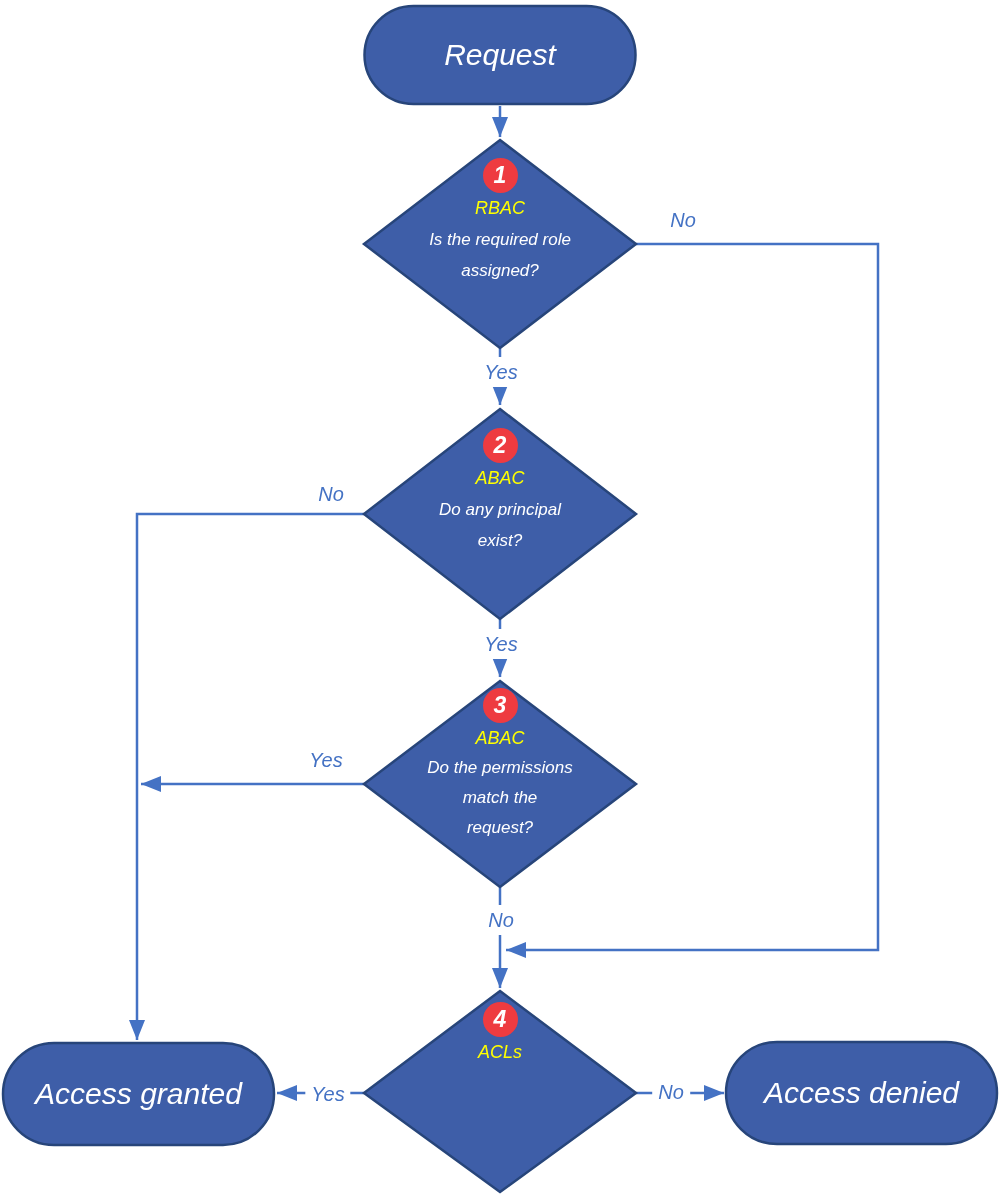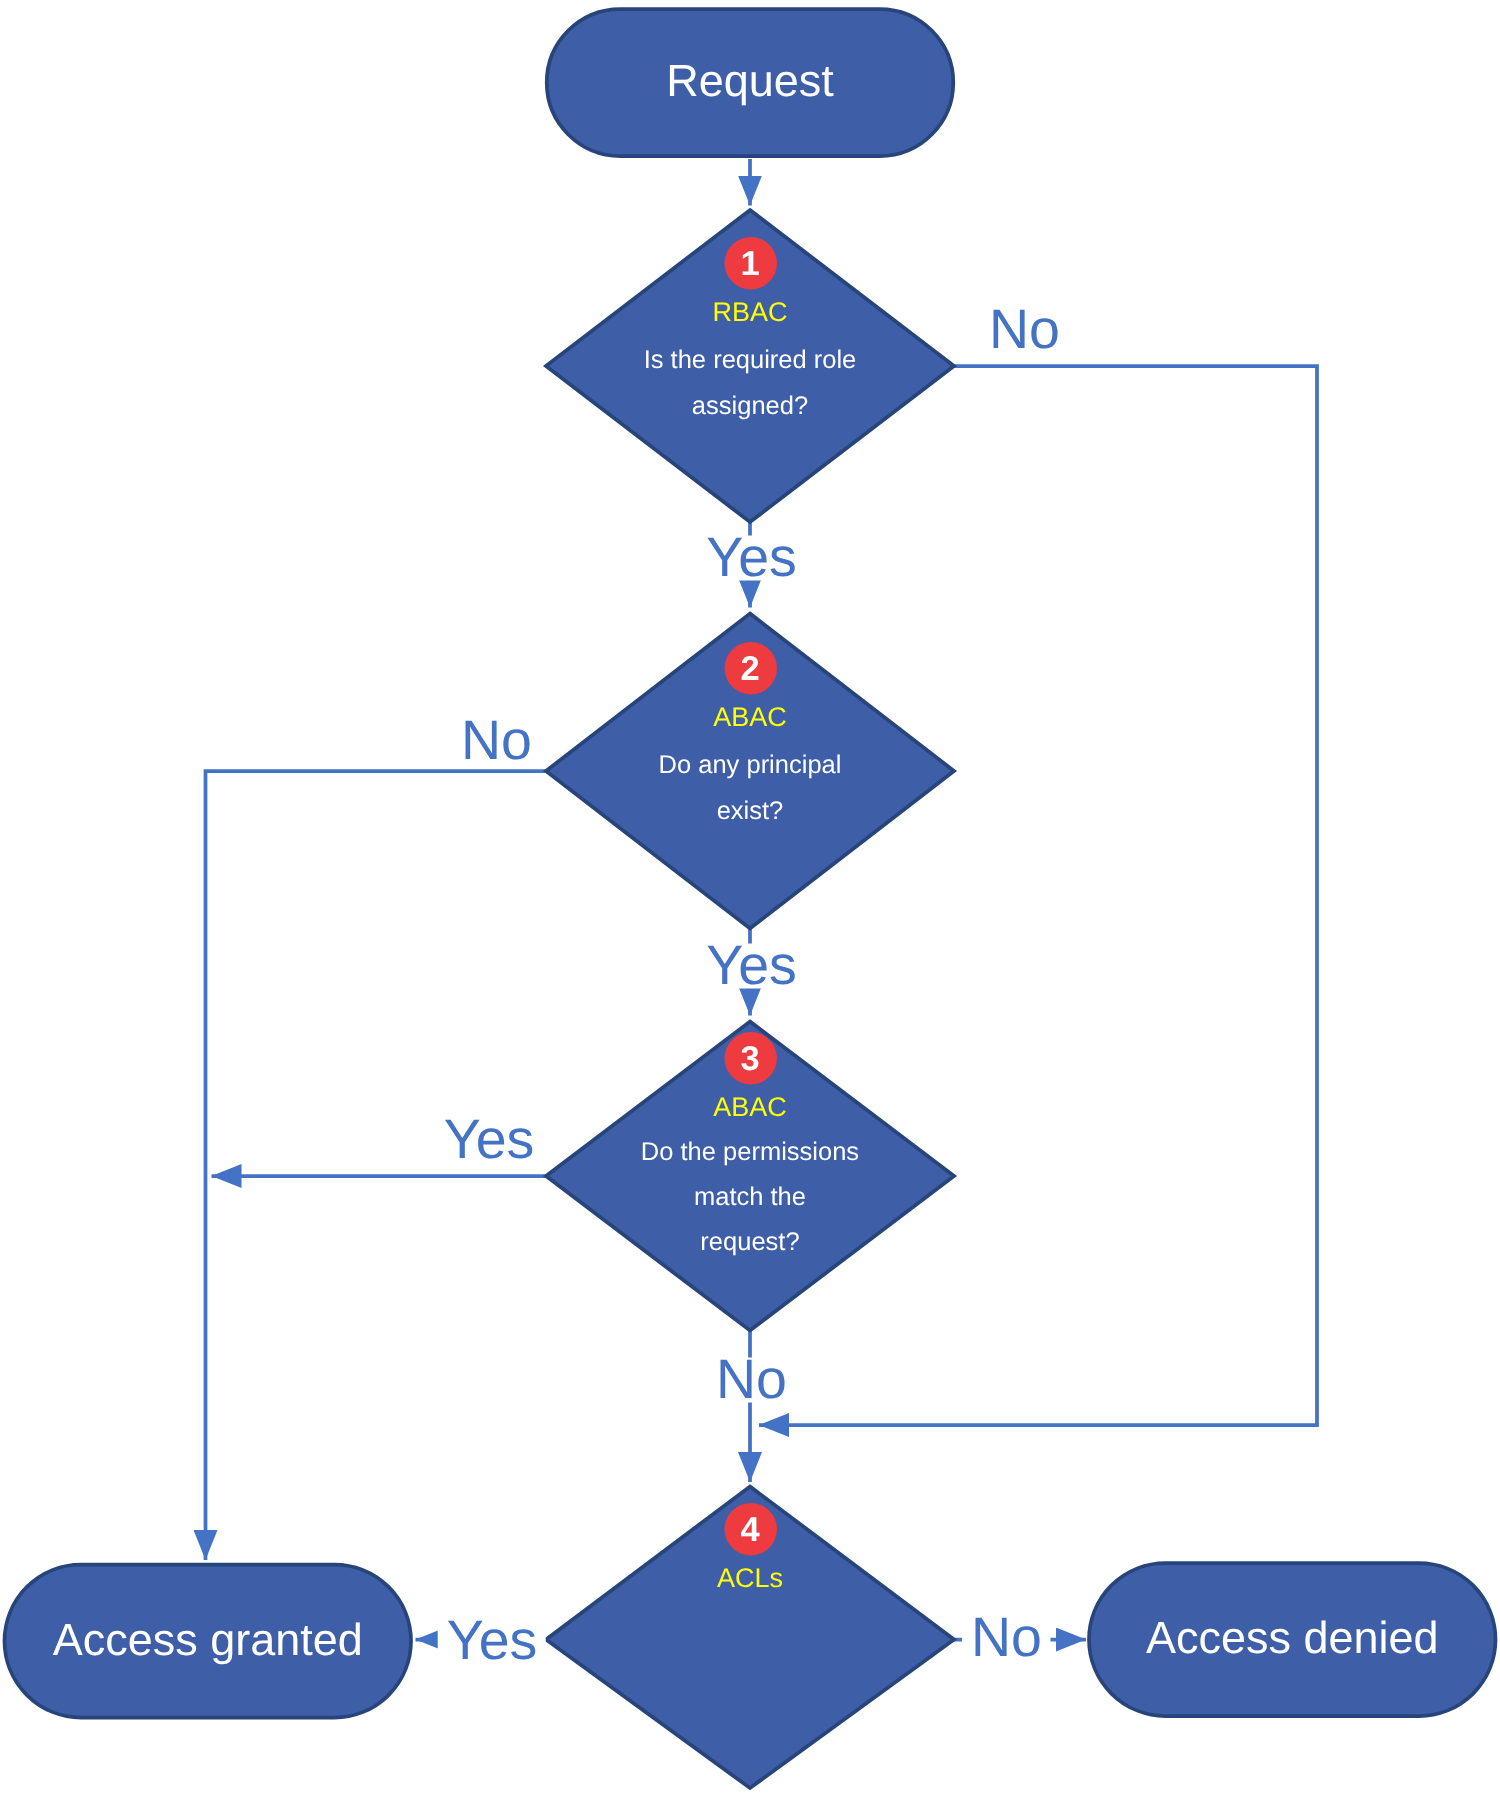--- a/index.html
+++ b/index.html
@@ -2,21 +2,21 @@
 <html style="--canvas: #FFFFFF; --shape-fill: #3E5EA8; --shape-border: #27457A; --connector: #4472C4; --edge-label: #4472C4; --badge: #EE3B40; --tag: #FFFF00; --node-text: #FFFFFF;"><head>
 <meta charset="utf-8">
 <style>
   html, body { margin: 0; padding: 0; }
   body {
     width: 1000px; height: 1198px;
     background: var(--canvas, #FFFFFF);
     font-family: "Liberation Sans", sans-serif;
     overflow: hidden;
   }
-  .canvas { position: relative; width: 1000px; height: 1198px; }
+  .canvas { position: relative; width: 1000px; height: 1198px; font-style: italic; }
   .canvas svg { position: absolute; left: 0; top: 0; }
 
   .shape {
     fill: var(--shape-fill, #3E5EA8);
     stroke: var(--shape-border, #27457A);
     stroke-width: 2.5;
   }
   .connector {
     fill: none;
     stroke: var(--connector, #4472C4);
@@ -48,21 +48,21 @@
   .question {
     color: var(--node-text, #FFFFFF);
     font-size: 17px;
     white-space: pre-line;
   }
   .edge-label {
     position: absolute;
     transform: translate(-50%, -50%);
     color: var(--edge-label, #4472C4);
     background: var(--canvas, #FFFFFF);
-    font-size: 37px;
+    font-size: 20px;
     padding: 0 6px;
     line-height: 30px;
   }
 </style>
 </head>
 <body>
 
 <div class="canvas">
 
   <svg width="1000" height="1198" viewBox="0 0 1000 1198">

